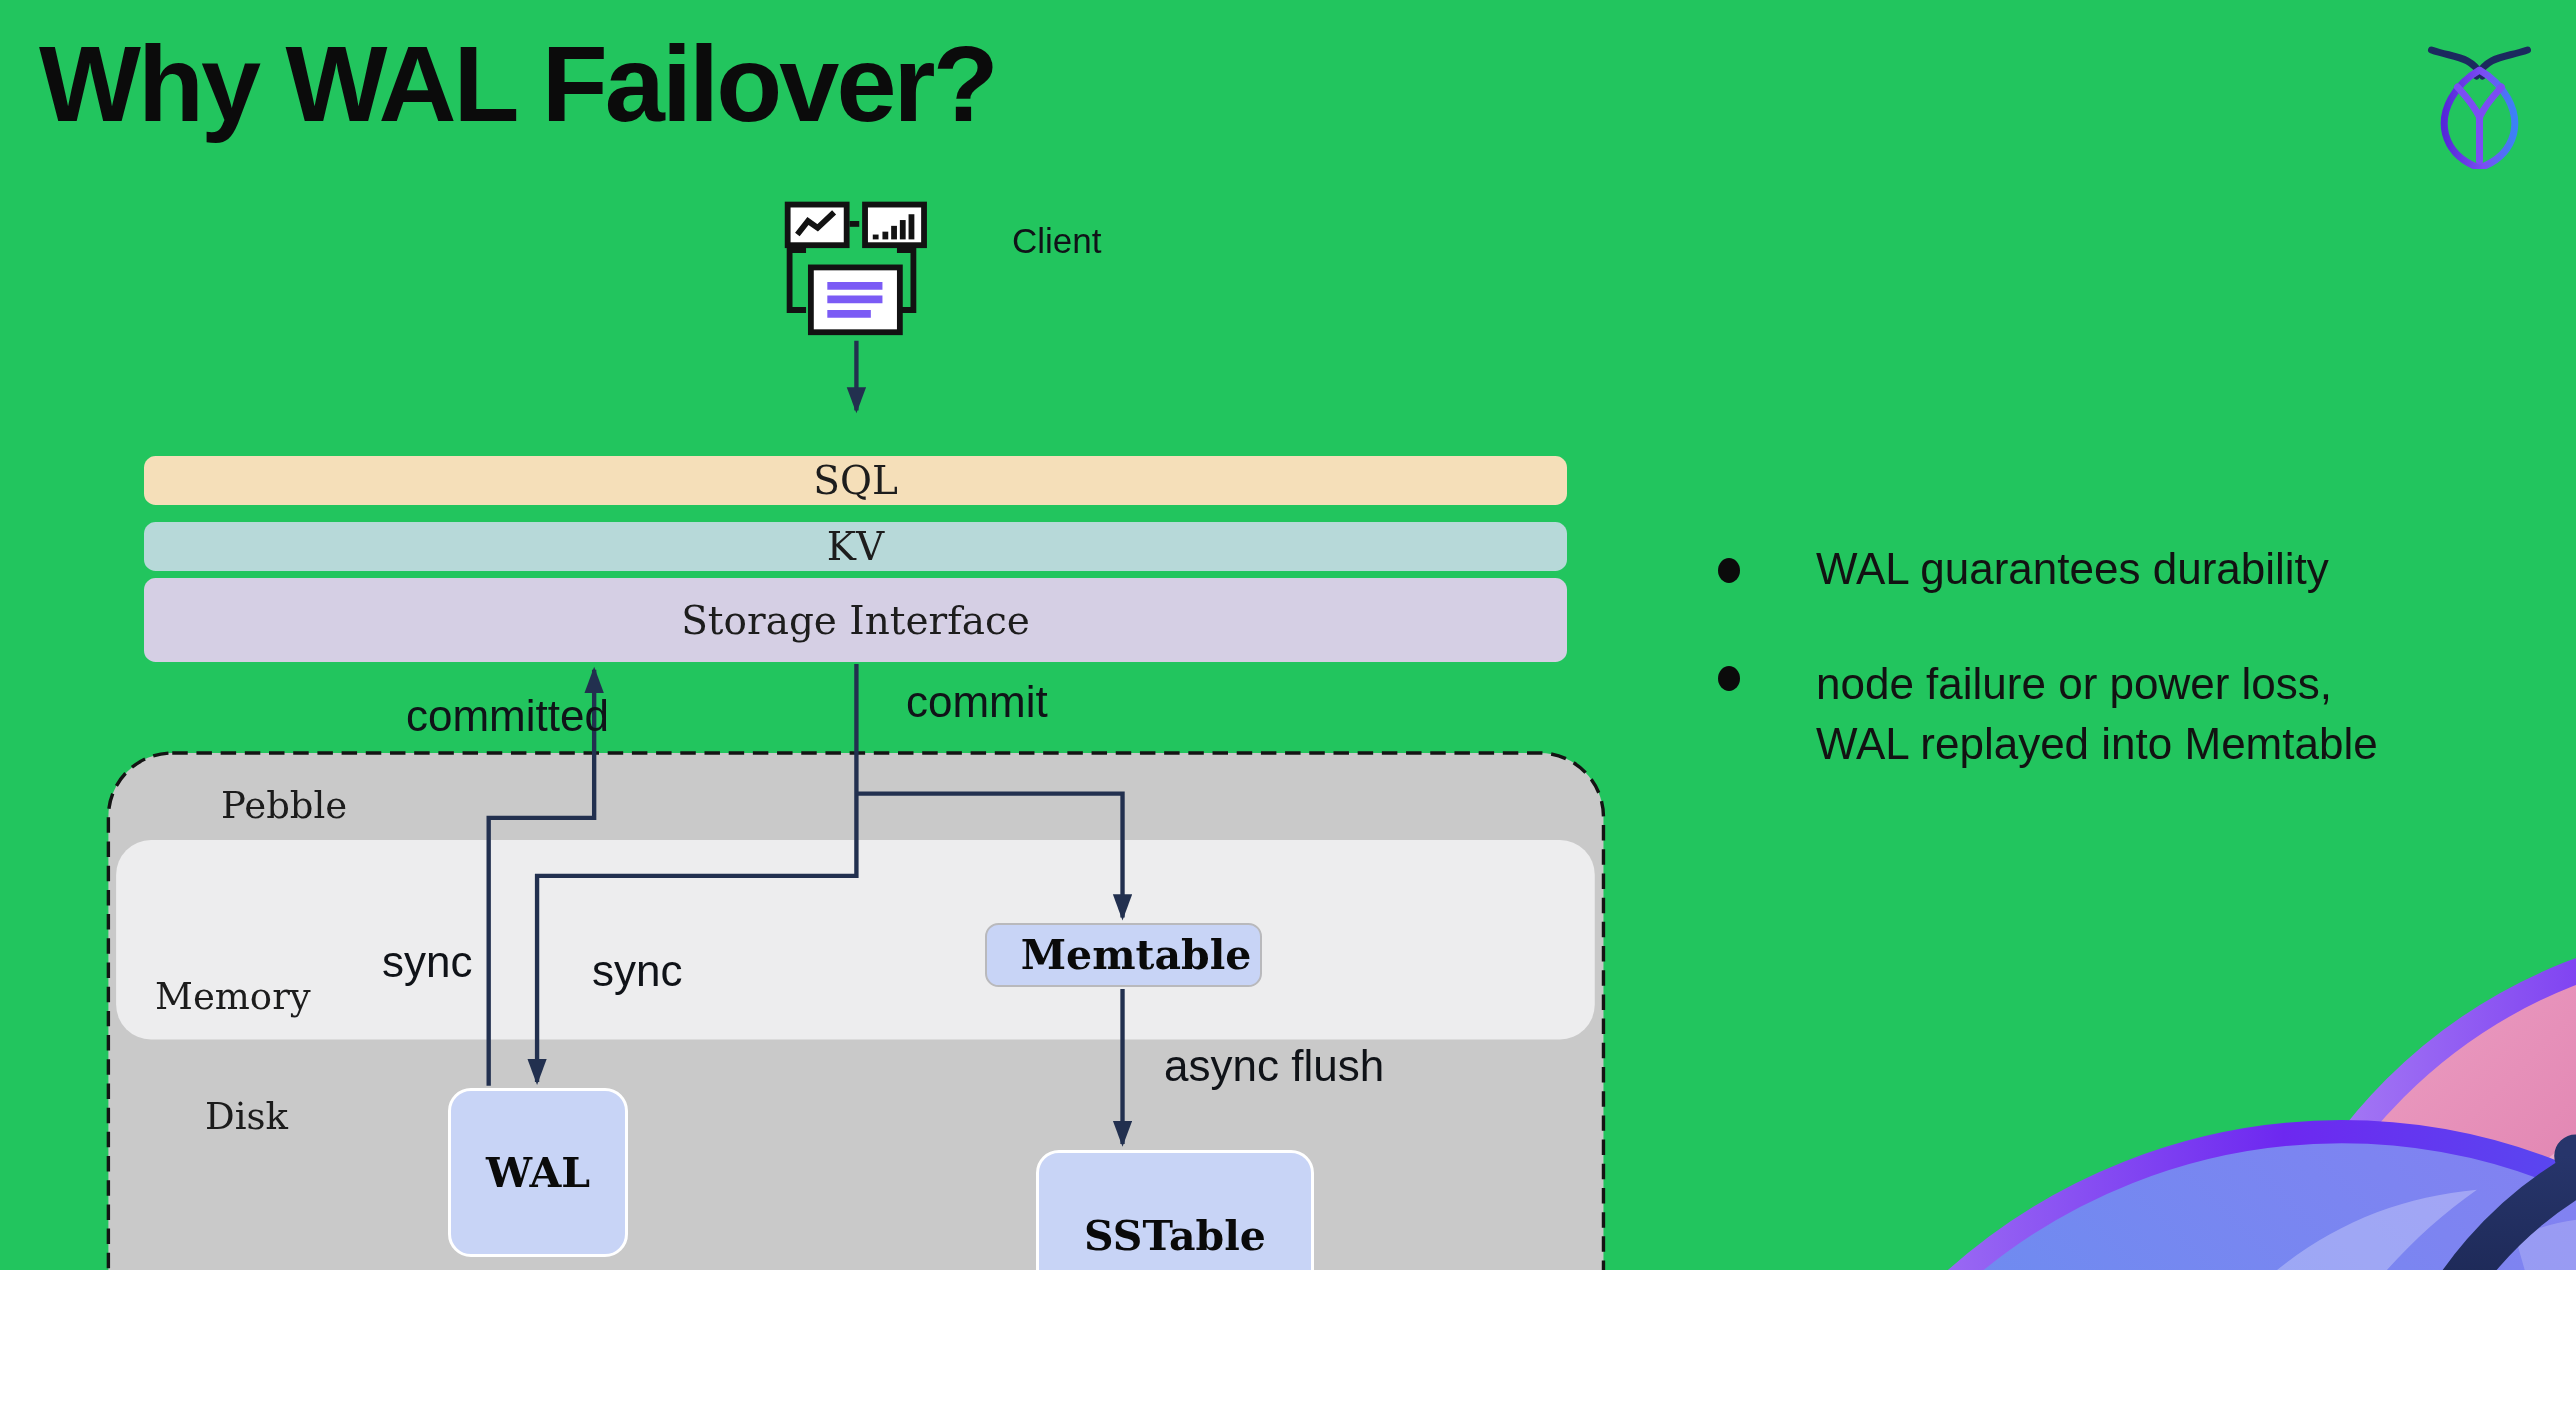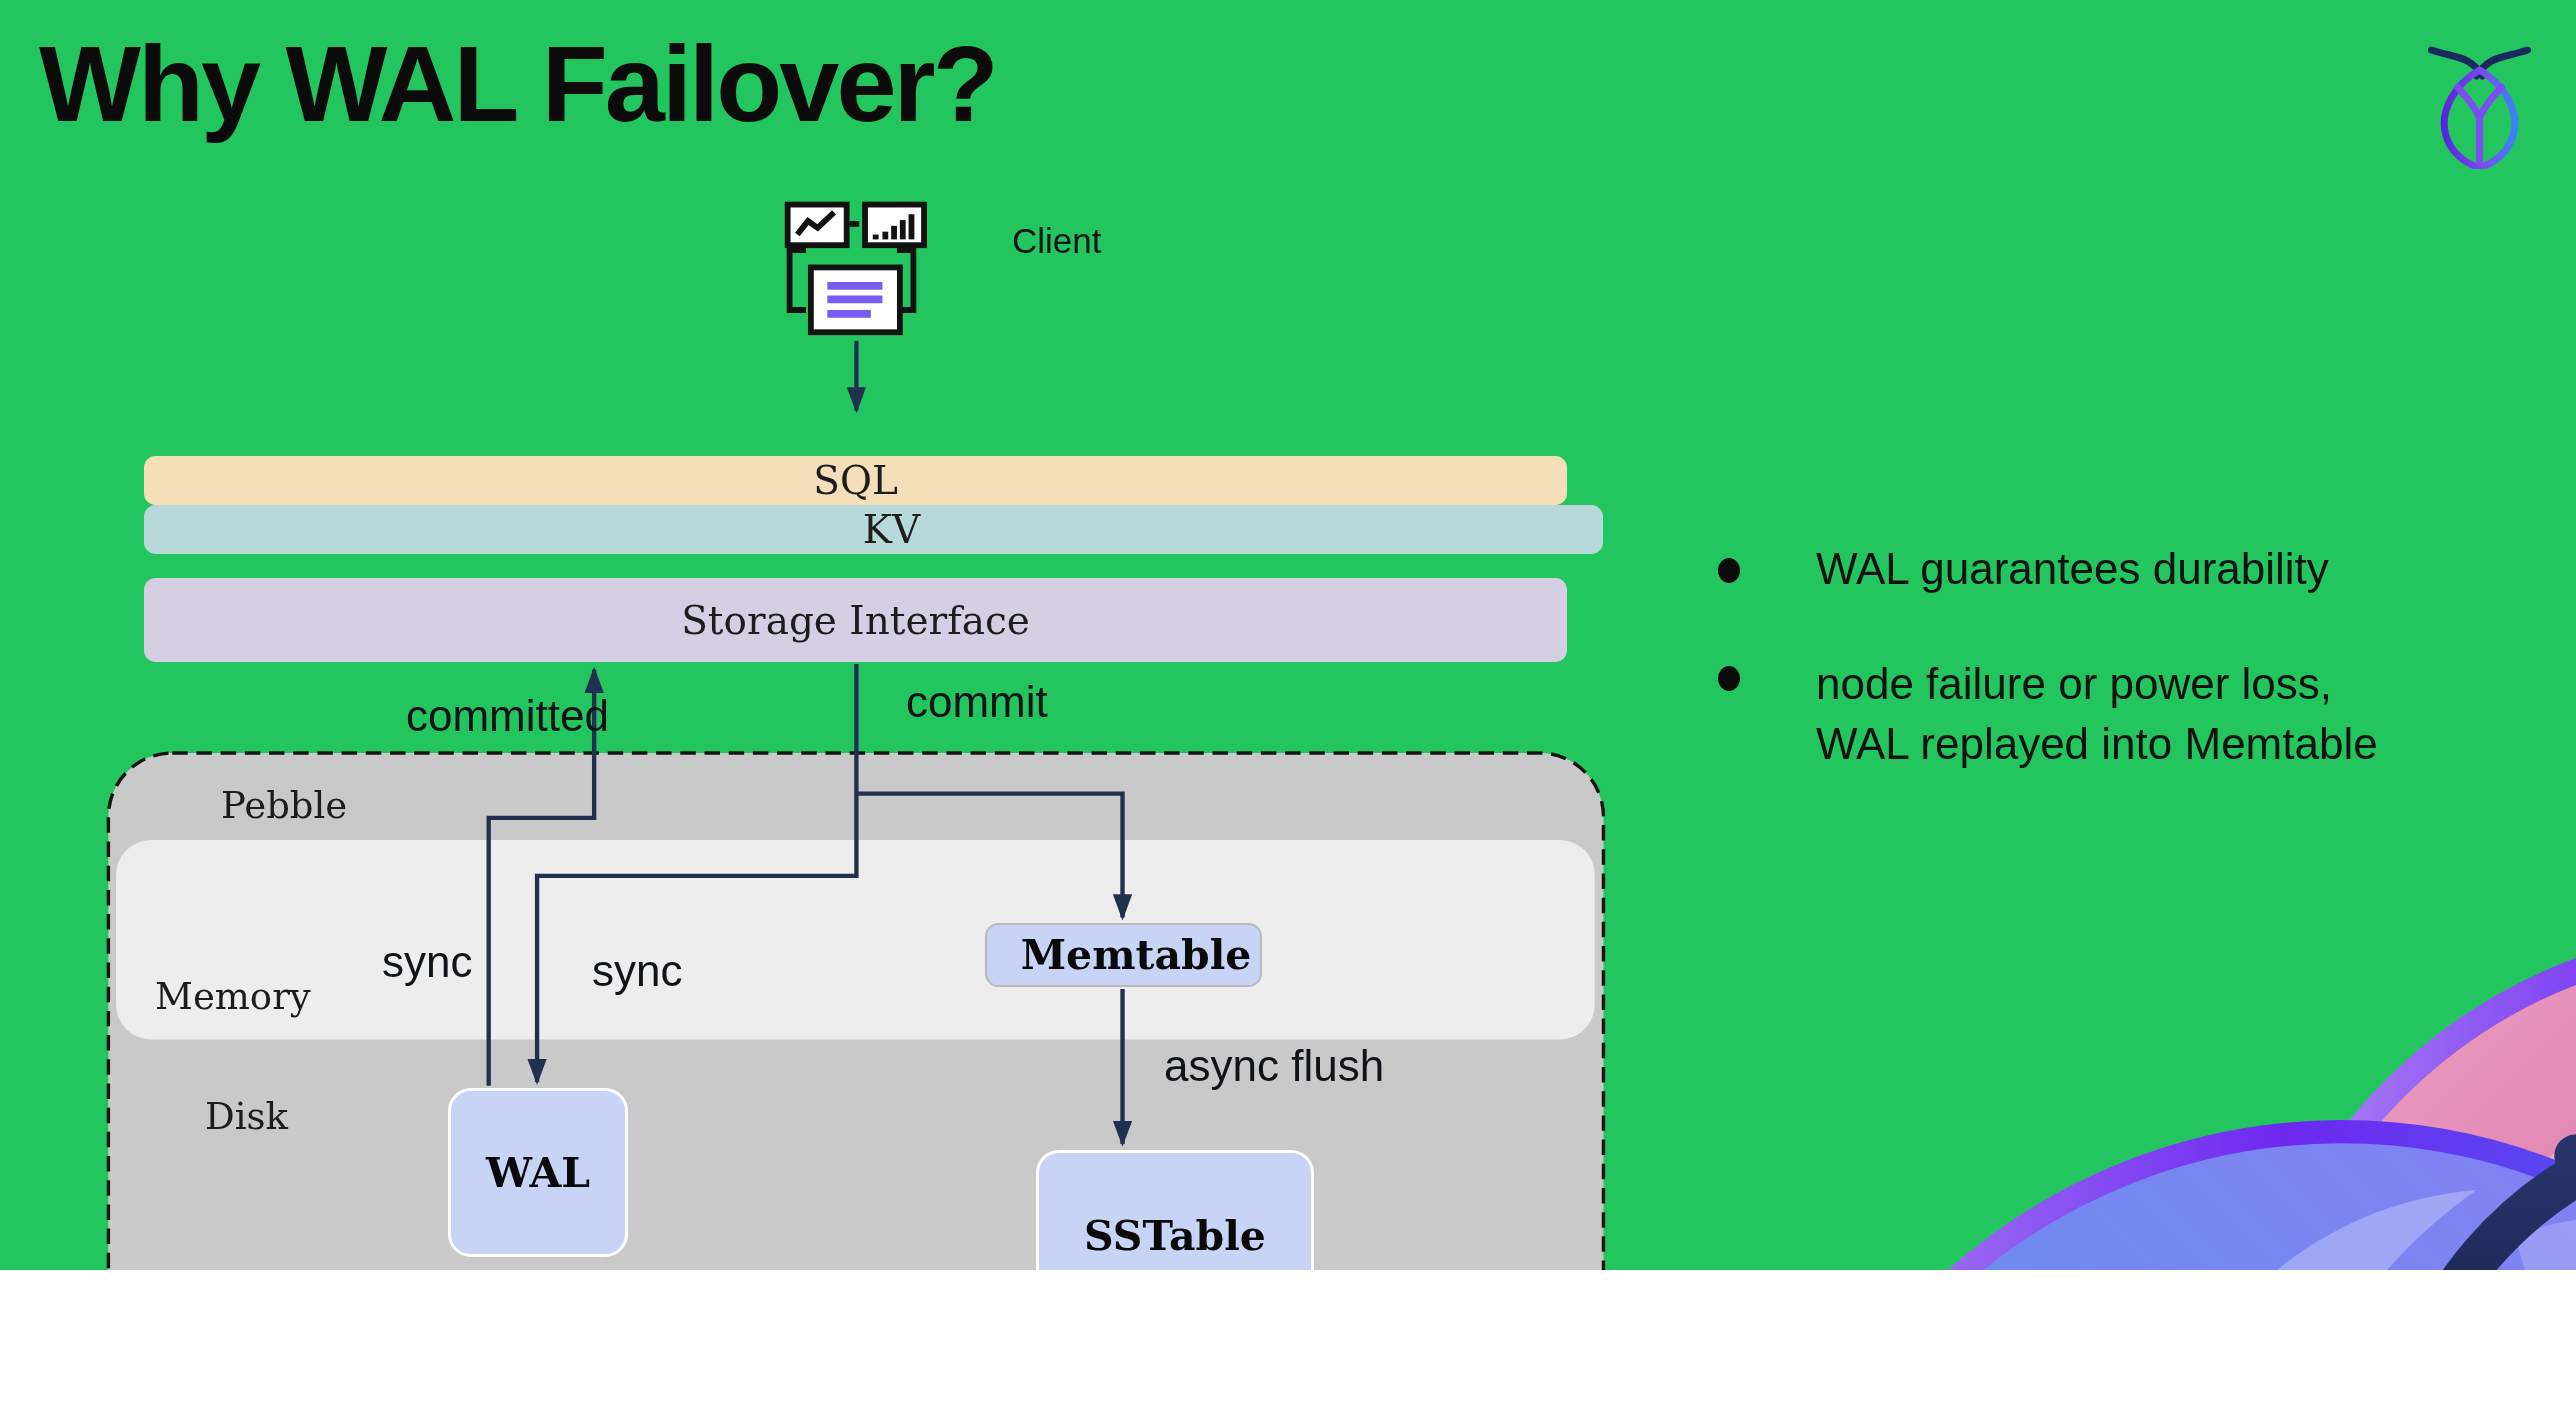--- a/index.html
+++ b/index.html
@@ -14,21 +14,21 @@
     color:#0b0b0b;font-family:"Liberation Sans",sans-serif;
   }
   
   .bar{
     left:144px;width:1423px;border-radius:11.6px;
     display:flex;align-items:center;justify-content:center;
     font-family:"DejaVu Serif","Liberation Serif",serif;
     font-size:39px;color:#1d1d1d;
   }
   .bar-sql{top:415px;height:49px;background:#f5dfb9;margin-top:41px;}
-  .bar-kv{top:505px;height:49px;background:#b7d9d9;padding-left:36px;}
+  .bar-kv{top:522px;height:49px;background:#b7d9d9;}
   .bar-storage{top:578px;height:84px;background:#d5cfe4;}
   
   .elabel{font-size:44px;color:#101318;font-family:"Liberation Sans",sans-serif;}
   .client-label{left:1012px;top:221px;font-size:35px;}
   
   .rlabel{font-family:"DejaVu Serif","Liberation Serif",serif;font-size:37px;color:#1c1c1c;}
   
   .node{
     background:#c8d4f6;display:flex;align-items:center;justify-content:center;
     font-family:"DejaVu Serif","Liberation Serif",serif;font-weight:bold;

